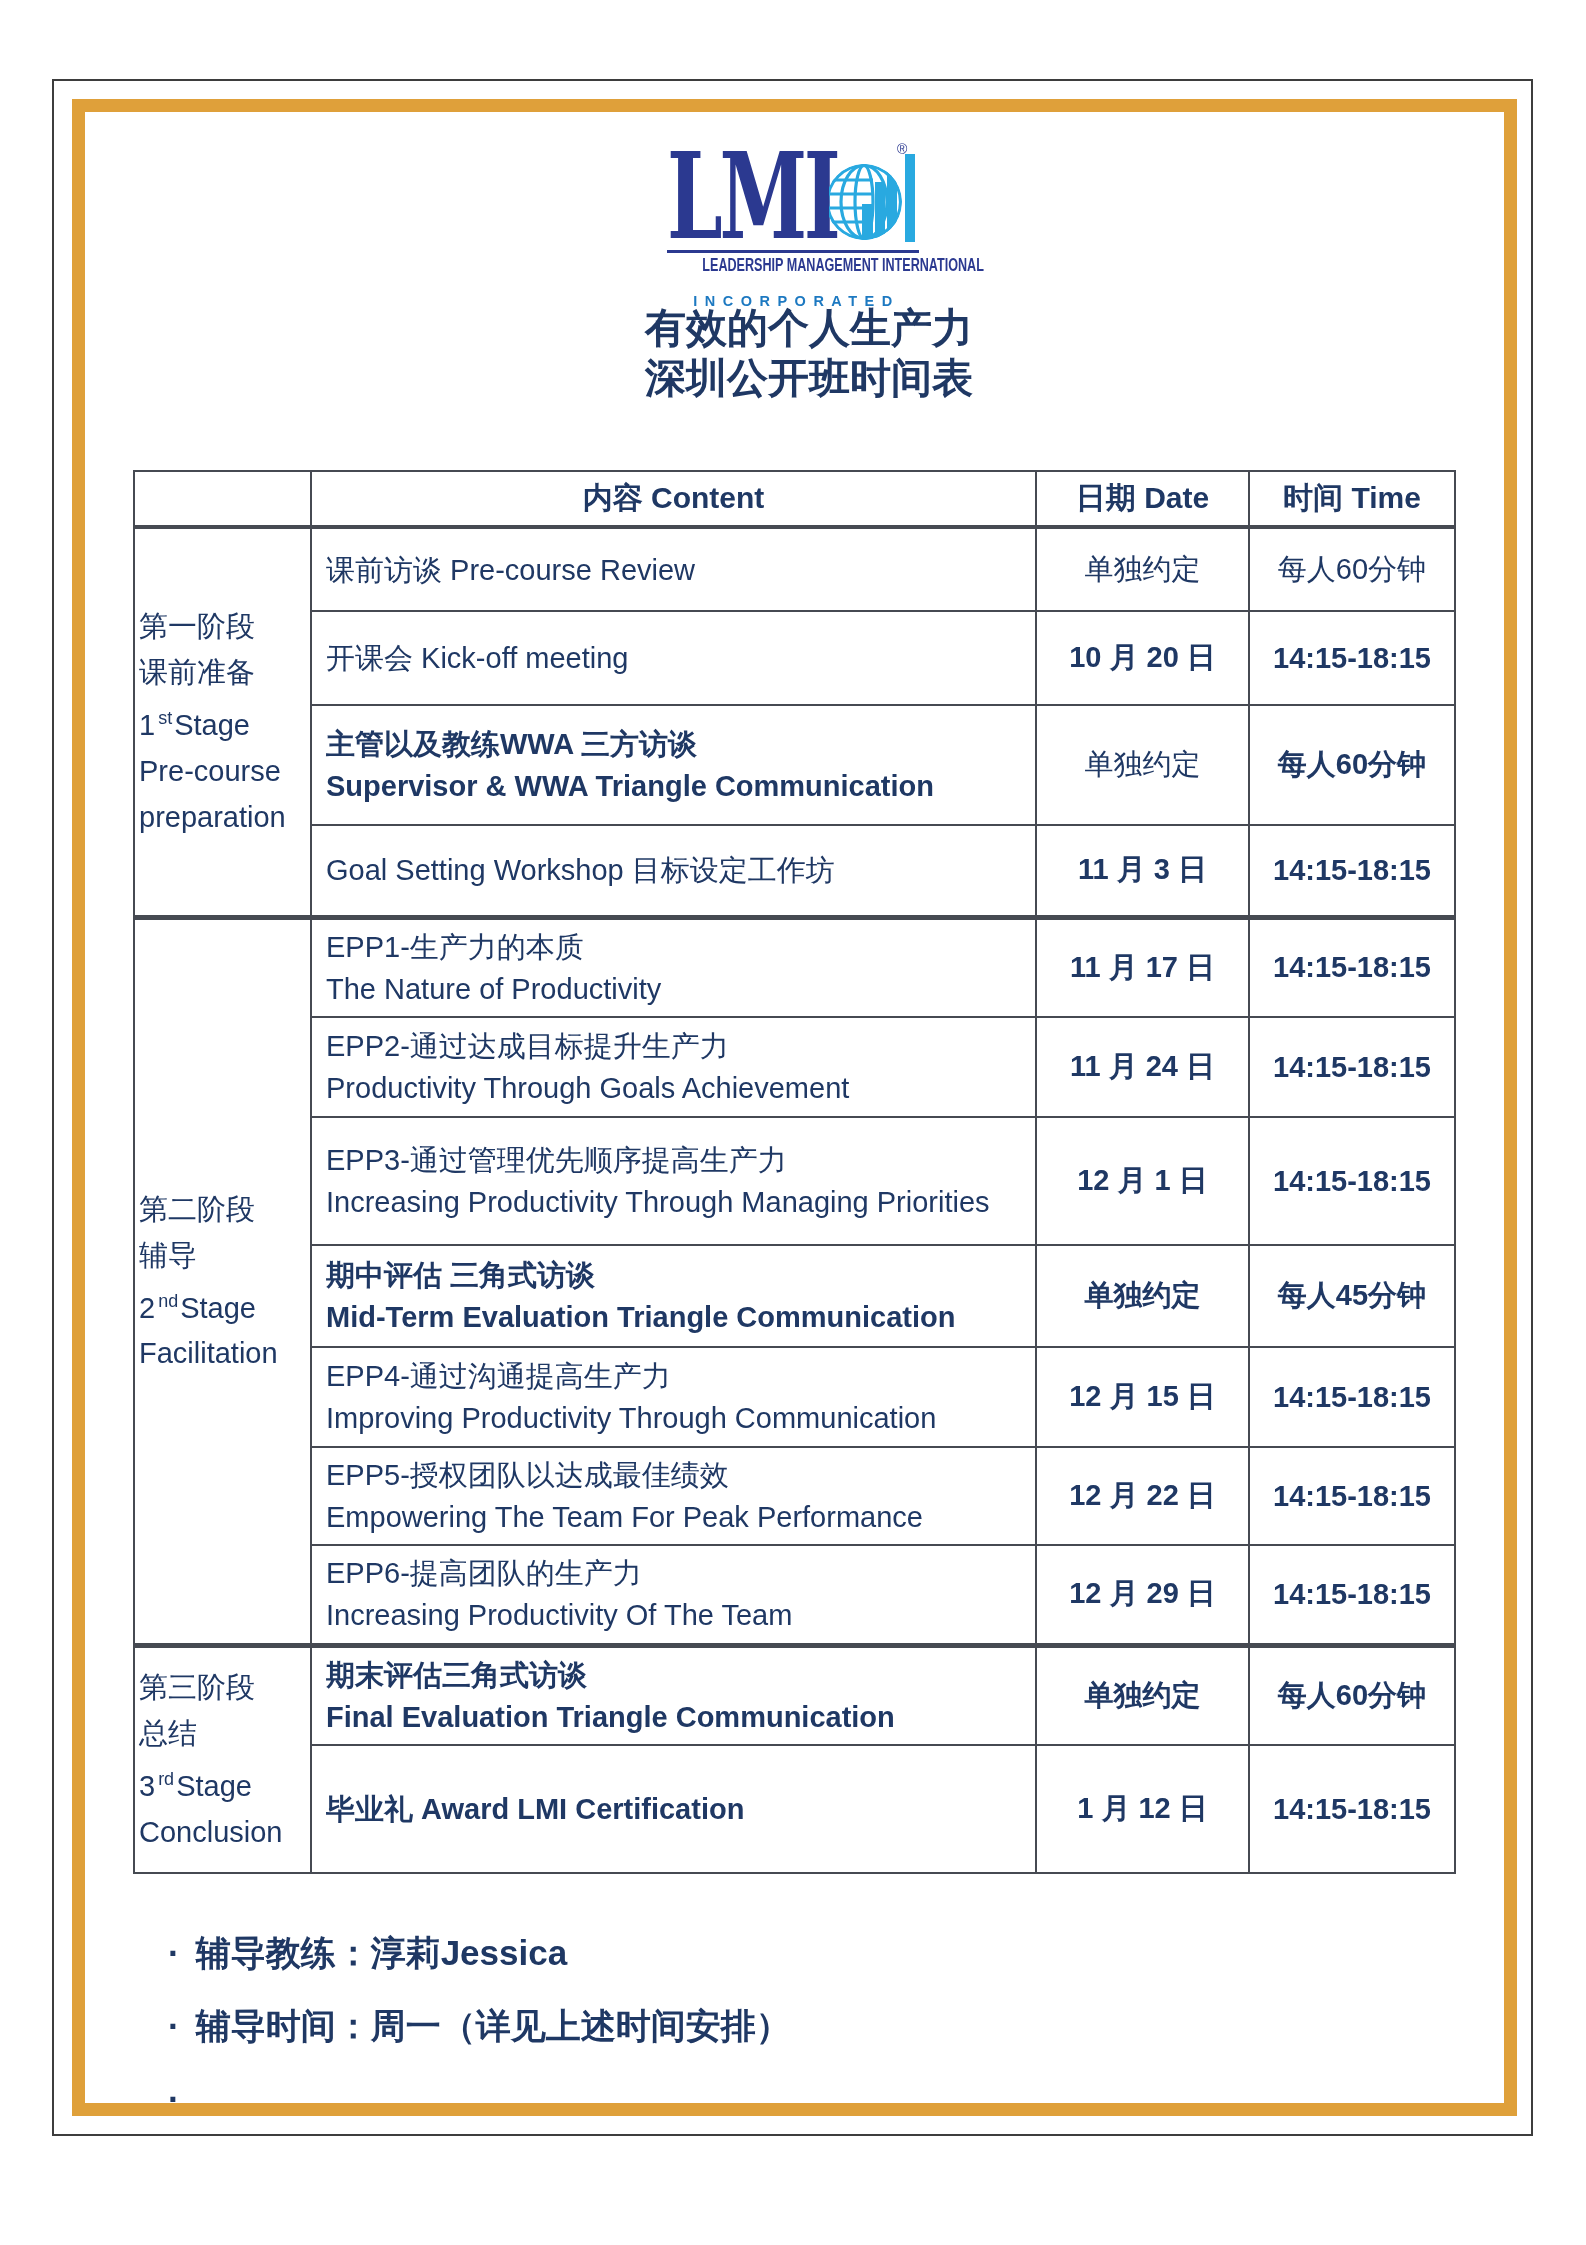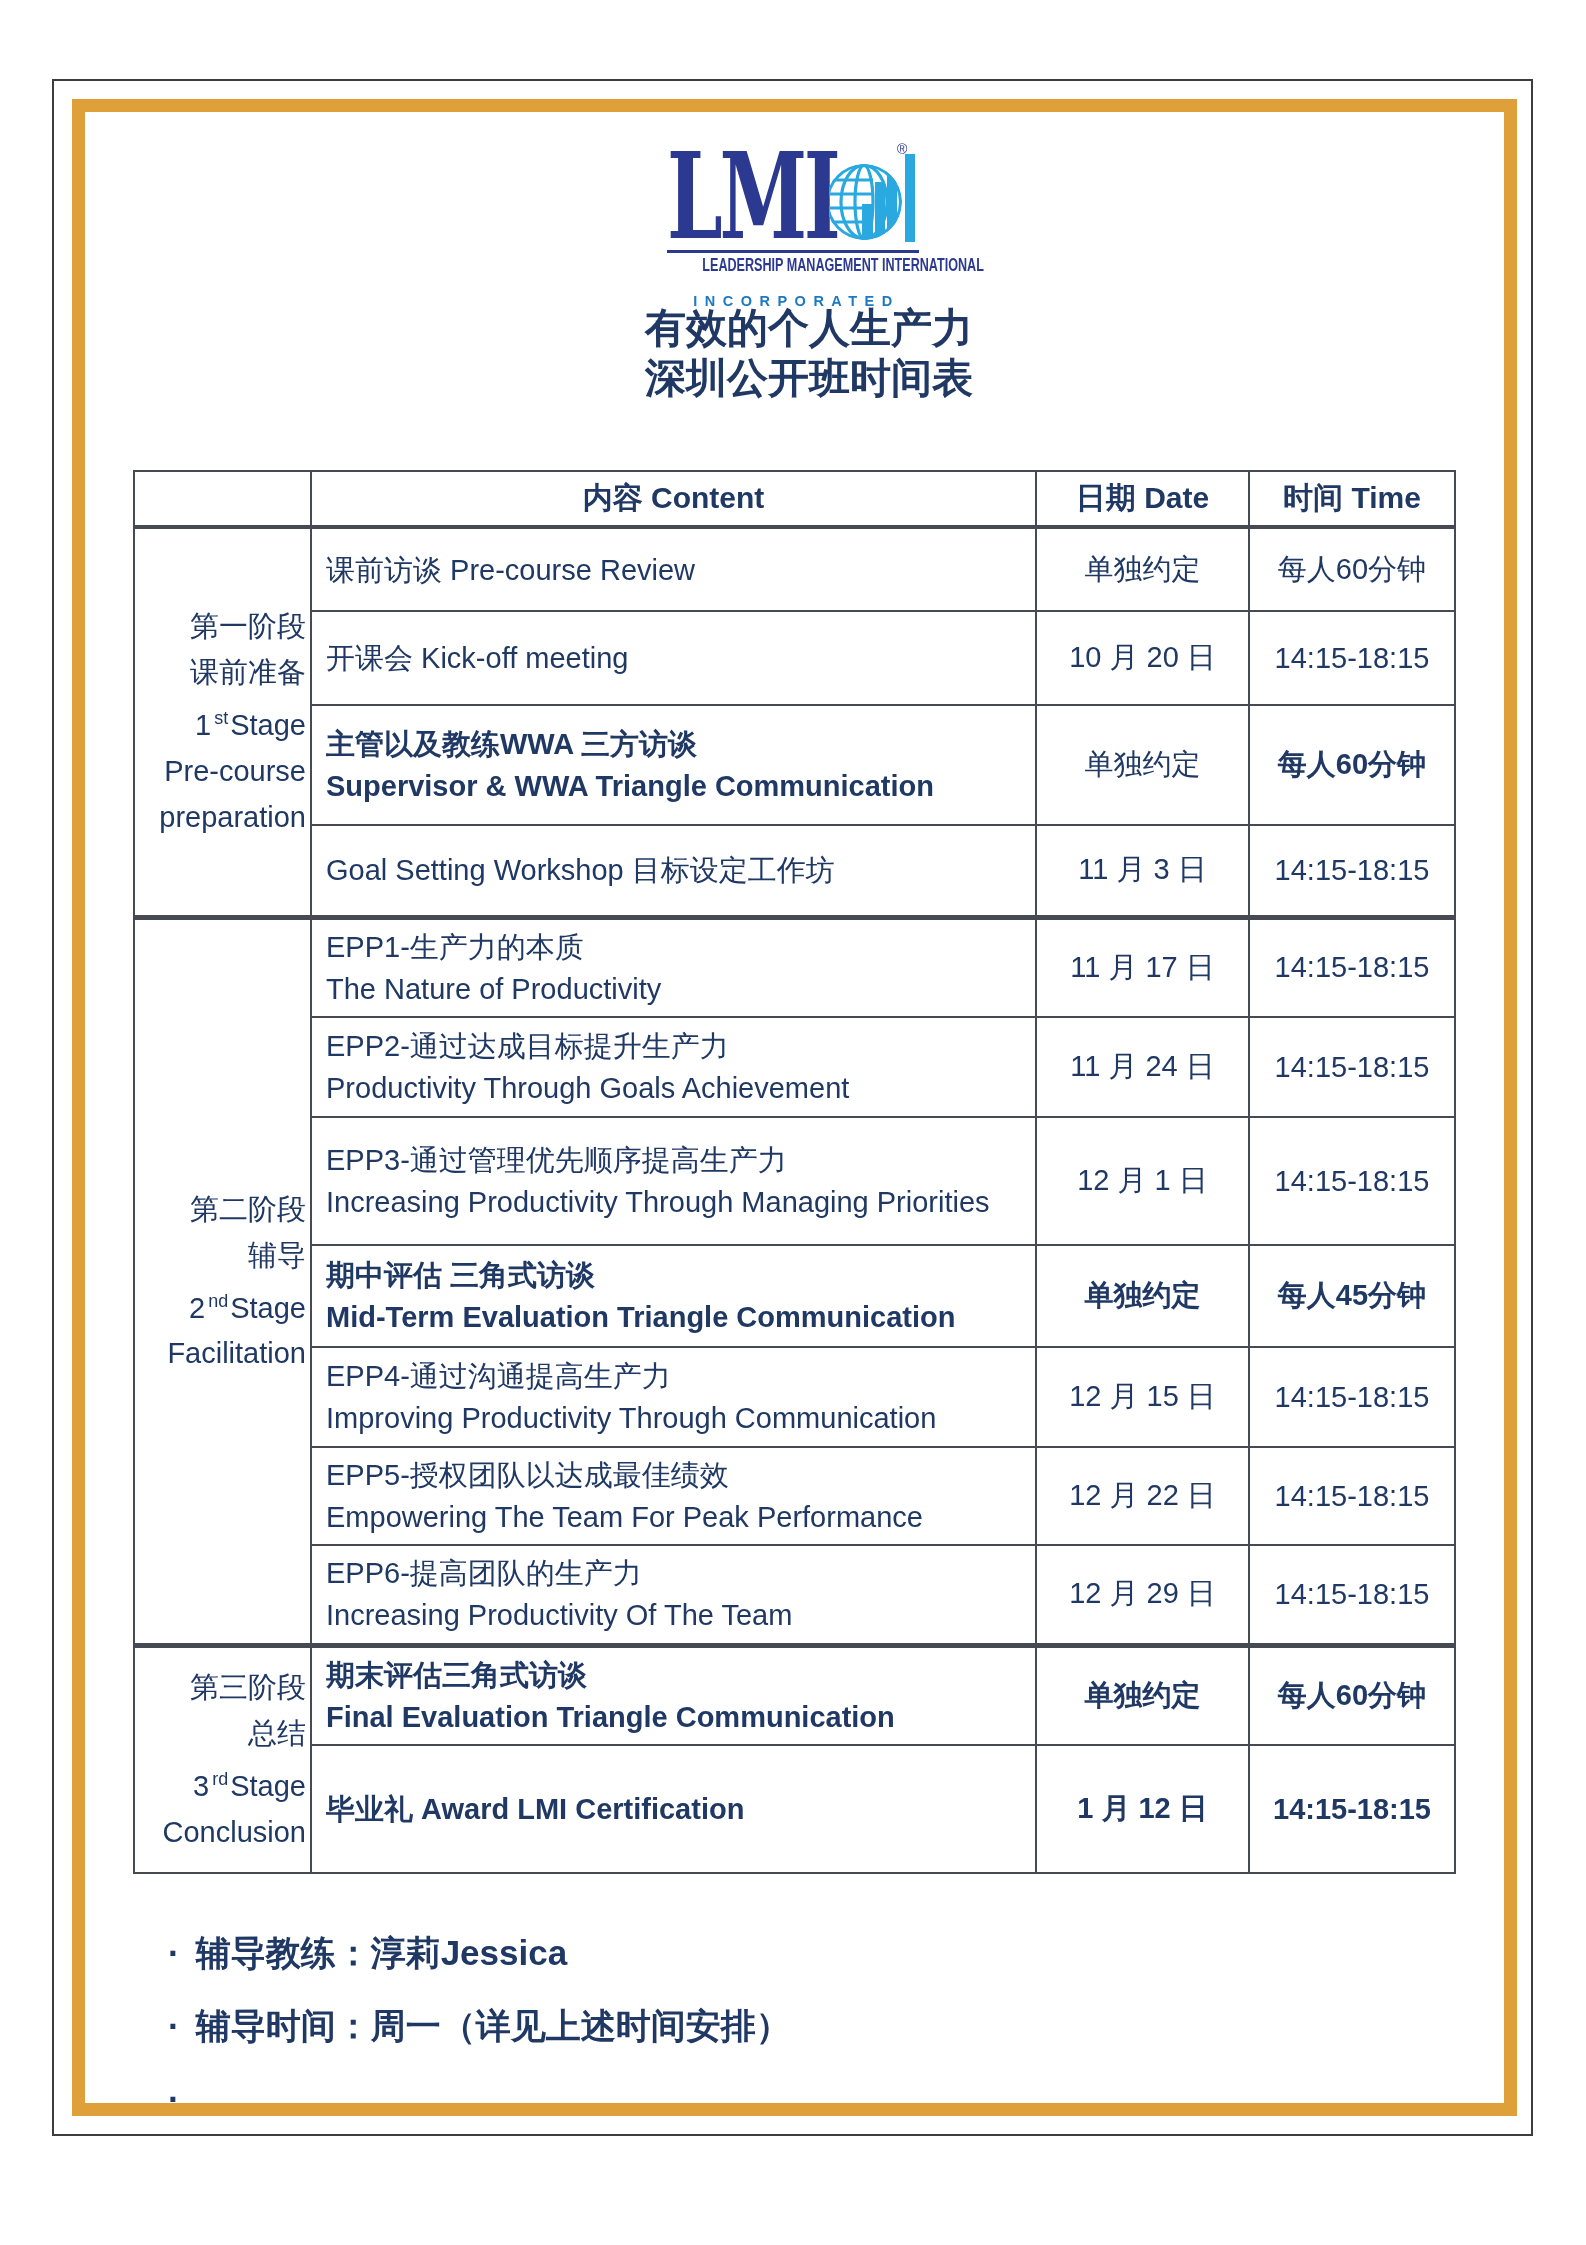--- a/index.html
+++ b/index.html
@@ -31,25 +31,25 @@
   .title-sub{font-size:41px;font-weight:700;line-height:50px;}
 
   
   table.schedule{position:absolute;left:133px;top:470px;width:1321px;border-collapse:collapse;
     table-layout:fixed;color:#1f3864;}
   .schedule td,.schedule th{border:2px solid #464a52;vertical-align:middle;box-sizing:border-box;}
   .schedule th{font-size:30px;font-weight:600;text-align:center;padding:2px 0;}
   .header-row th{border-bottom-width:4px;}
   tr.group-start td{border-top-width:5px;}
   .c-content{padding:6px 14px;font-size:29px;line-height:42px;text-align:left;font-weight:400;}
-  .c-date,.c-time{font-size:29px;text-align:center;font-weight:400;padding:2px 4px;}
+  .c-date,.c-time{font-size:29px;text-align:center;font-weight:700;padding:2px 4px;}
   .reg{font-weight:400;}
   .b{font-weight:700;}
   tr.hl .c-content{font-weight:700;border-radius:18px;}
-  .stage{font-size:29px;text-align:right;line-height:46px;font-weight:400;padding:2px 4px;}
+  .stage{font-size:29px;text-align:left;line-height:46px;font-weight:400;padding:2px 4px;}
   .stage sup{font-size:0.62em;margin:0 2px 0 3px;}
 
   
   .notes{position:absolute;left:168px;top:1916px;color:#1f3864;font-size:35px;font-weight:700;}
   .note{display:flex;align-items:center;line-height:73px;}
   .note .bullet{font-size:35px;margin-right:16px;}
 </style>
 </head>
 <body>
 

